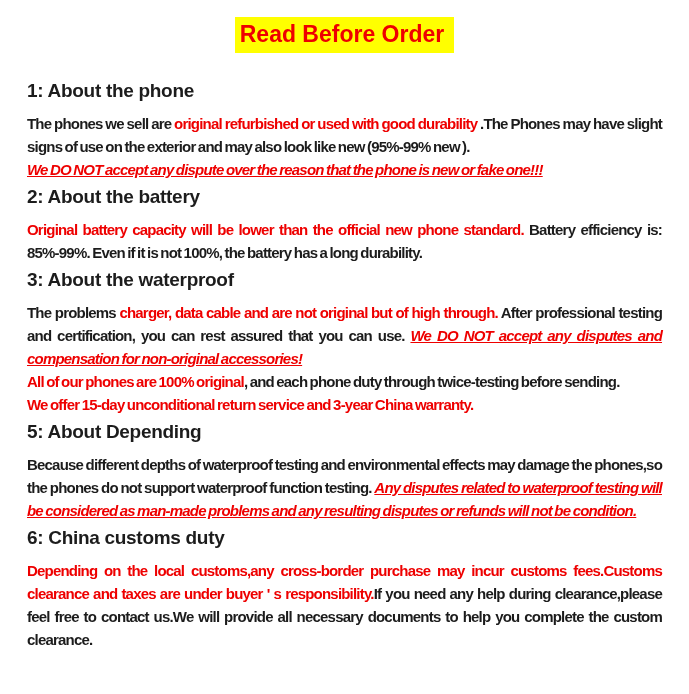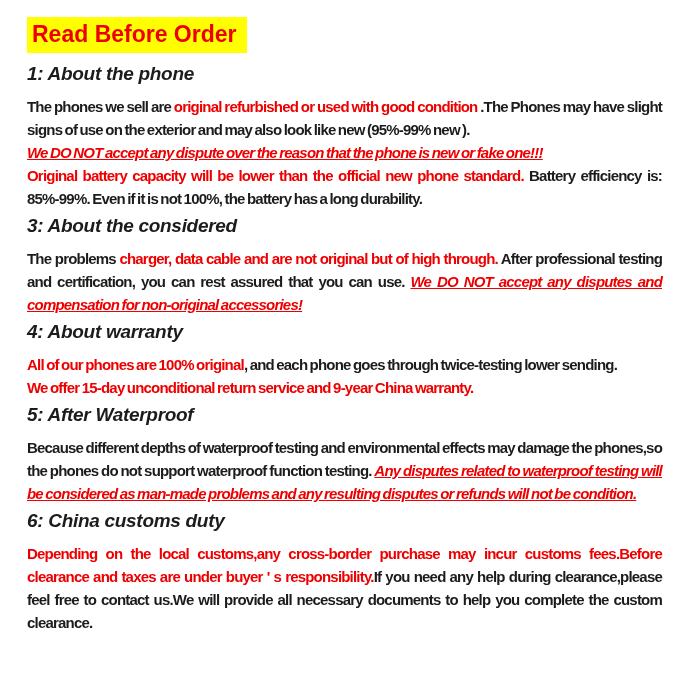--- a/index.html
+++ b/index.html
@@ -13,37 +13,37 @@
   .page {
     box-sizing: border-box;
     width: 689px;
     height: 694px;
     padding: 14px 27px 0 27px;
     font-family: "Liberation Sans", "DejaVu Sans", sans-serif;
     font-weight: bold;
     background: var(--bg, #ffffff);
   }
   .title-row {
-    margin: 3px 0 9px 0;
+    margin: 3px 0 26px 0;
+    text-align: center;
   }
   .title {
     display: inline-block;
     background: var(--highlight, #ffff00);
     color: var(--red, #ee0000);
     font-size: 23px;
     line-height: 25px;
     padding: 5px 10px 6px 5px;
   }
   .section-heading {
     margin: 4px 0 9px 0;
     font-size: 19px;
     line-height: 24px;
     color: var(--ink, #1c1c1c);
     letter-spacing: -0.3px;
-    font-style: italic;
   }
   .para {
     margin: 0;
     font-size: 15px;
     line-height: 23px;
     letter-spacing: -0.8px;
     word-spacing: -1px;
     text-align: justify;
     color: var(--ink, #1c1c1c);
   }
@@ -55,53 +55,53 @@
 <body>
 
 <div class="page">
   <div class="title-row">
     <span class="title">Read Before Order</span>
   </div>
   <div id="sections">
   <section class="section">
     <h2 class="section-heading">1: About the phone</h2>
     <div class="section-body">
-          <p class="para"><span class="run-black">The phones we sell are </span><span class="run-red">original refurbished or used with good condition </span><span class="run-black">.The Phones may have slight signs of use on the exterior and may also look like new (95%-99% new ).</span></p>
+          <p class="para"><span class="run-black">The phones we sell are </span><span class="run-red">original refurbished or used with good durability </span><span class="run-black">.The Phones may have slight signs of use on the exterior and may also look like new (95%-99% new ).</span></p>
           <p class="para"><span class="run-red-italic">We DO NOT accept any dispute over the reason that the phone is new or fake one!!!</span></p>
         </div>
   </section>
 
   <section class="section">
+    <h2 class="section-heading">2: About the battery</h2>
     <div class="section-body">
           <p class="para"><span class="run-red">Original battery capacity will be lower than the official new phone standard.</span><span class="run-black"> Battery efficiency is: 85%-99%. Even if it is not 100%, the battery has a long durability.</span></p>
         </div>
   </section>
 
   <section class="section">
-    <h2 class="section-heading">3: About the considered</h2>
+    <h2 class="section-heading">3: About the waterproof</h2>
     <div class="section-body">
           <p class="para"><span class="run-black">The problems </span><span class="run-red">charger, data cable and are not original but of high through.</span><span class="run-black"> After professional testing and certification, you can rest assured that you can use. </span><span class="run-red-italic">We DO NOT accept any disputes and compensation for non-original accessories!</span></p>
         </div>
   </section>
 
   <section class="section">
-    <h2 class="section-heading">4: About warranty</h2>
     <div class="section-body">
-          <p class="para"><span class="run-red">All of our phones are 100% original</span><span class="run-black">, and each phone goes through twice-testing lower sending.</span></p>
-          <p class="para"><span class="run-red">We offer 15-day unconditional return service and 9-year China warranty.</span></p>
+          <p class="para"><span class="run-red">All of our phones are 100% original</span><span class="run-black">, and each phone duty through twice-testing before sending.</span></p>
+          <p class="para"><span class="run-red">We offer 15-day unconditional return service and 3-year China warranty.</span></p>
         </div>
   </section>
 
   <section class="section">
-    <h2 class="section-heading">5: After Waterproof</h2>
+    <h2 class="section-heading">5: About Depending</h2>
     <div class="section-body">
           <p class="para"><span class="run-black">Because different depths of waterproof testing and environmental effects may damage the phones,so the phones do not support waterproof function testing. </span><span class="run-red-italic">Any disputes related to waterproof testing will be considered as man-made problems and any resulting disputes or refunds will not be condition.</span></p>
         </div>
   </section>
 
   <section class="section">
     <h2 class="section-heading">6: China customs duty</h2>
     <div class="section-body">
-          <p class="para"><span class="run-red">Depending on the local customs,any cross-border purchase may incur customs fees.Before clearance and taxes are under buyer ' s responsibility.</span><span class="run-black">If you need any help during clearance,please feel free to contact us.We will provide all necessary documents to help you complete the custom clearance.</span></p>
+          <p class="para"><span class="run-red">Depending on the local customs,any cross-border purchase may incur customs fees.Customs clearance and taxes are under buyer ' s responsibility.</span><span class="run-black">If you need any help during clearance,please feel free to contact us.We will provide all necessary documents to help you complete the custom clearance.</span></p>
         </div>
   </section>
 </div>
 </div>
 
 </body></html>

